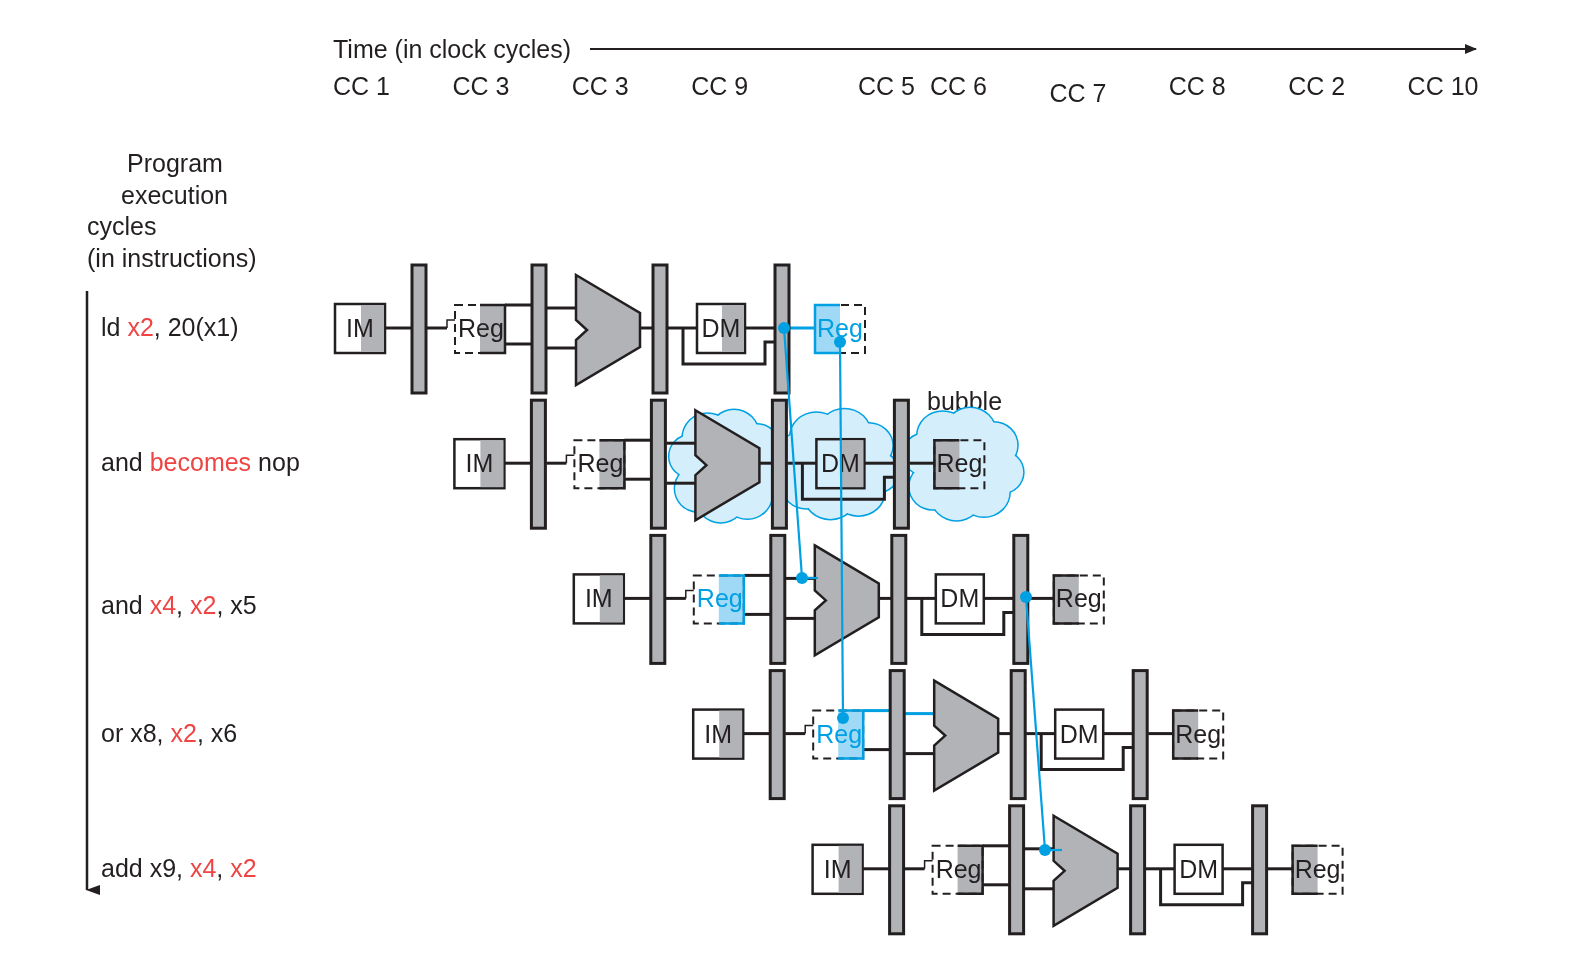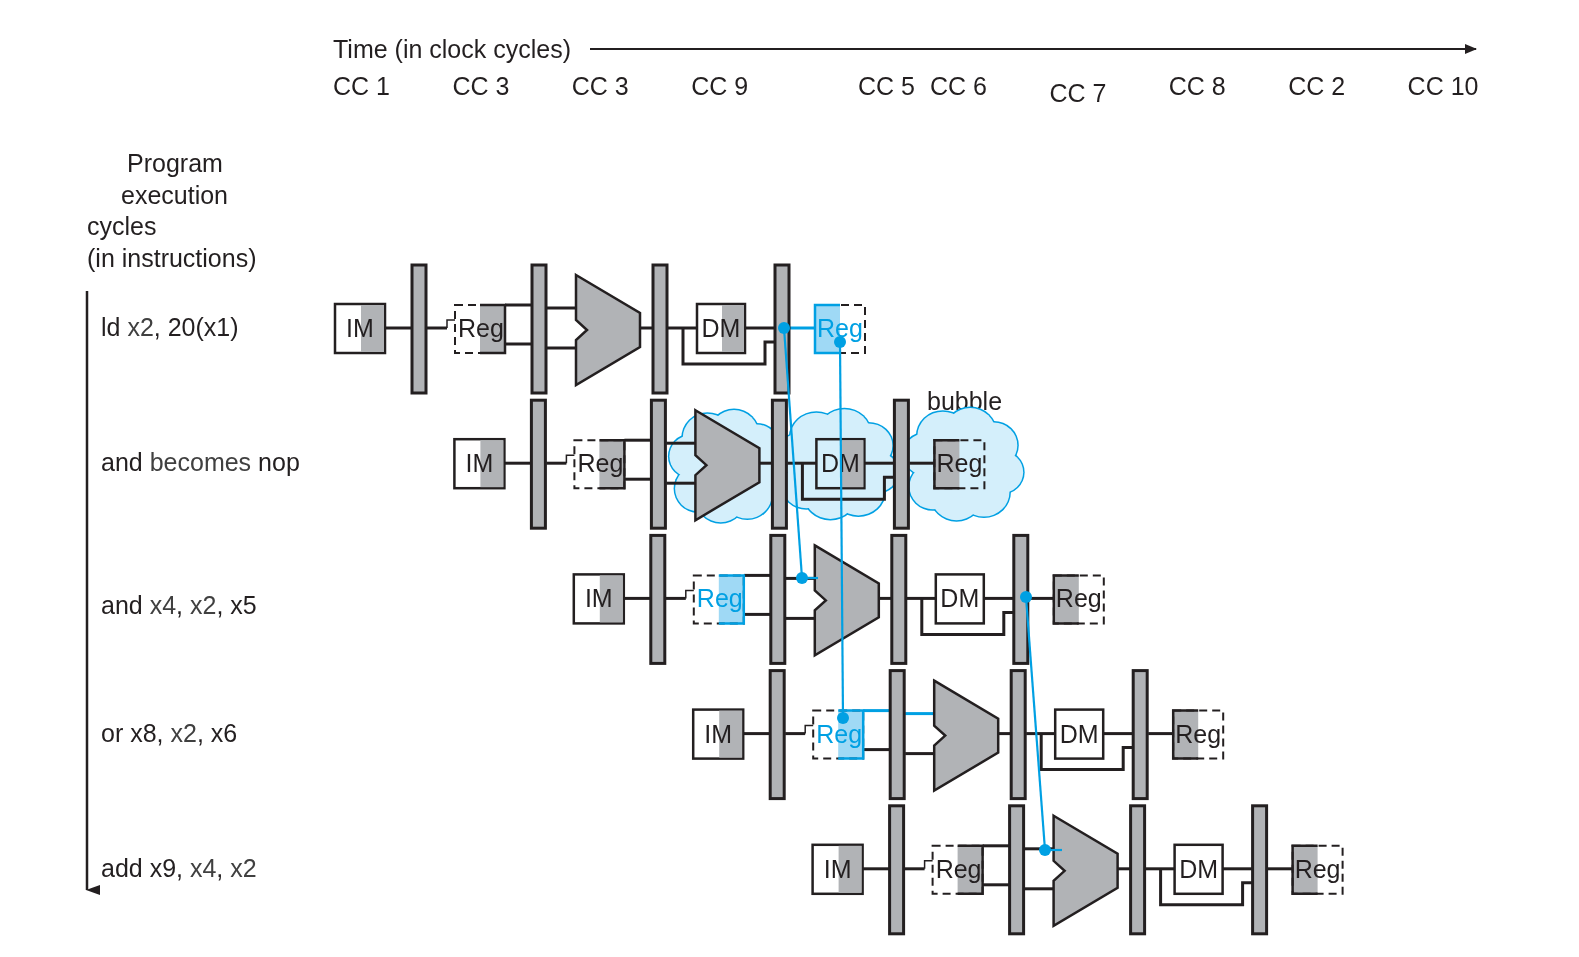--- a/index.html
+++ b/index.html
@@ -1,19 +1,19 @@
 <!DOCTYPE html>
 <html><head>
 <meta charset="utf-8">
 <style>
   html, body { margin:0; padding:0; background:#ffffff; }
   body { width:1579px; height:957px; position:relative; overflow:hidden;
          font-family:"Liberation Sans", sans-serif; color:#231f20; }
   .txt { position:absolute; font-size:25px; line-height:1; white-space:nowrap; }
-  .hl { color:#404040; }
+  .hl { color:#ef4444; }
   svg#diagram { position:absolute; left:0; top:0; }
   svg text { font-family:"Liberation Sans", sans-serif; }
 </style>
 </head>
 <body>
 
 <div class="txt" style="left:333px; top:37px;">Time (in clock cycles)</div>
 <div id="cycles">
     <div class="txt" style="left: 333px; top: 74px;">CC 1</div>
     <div class="txt" style="left: 452.4px; top: 74px;">CC 3</div>

